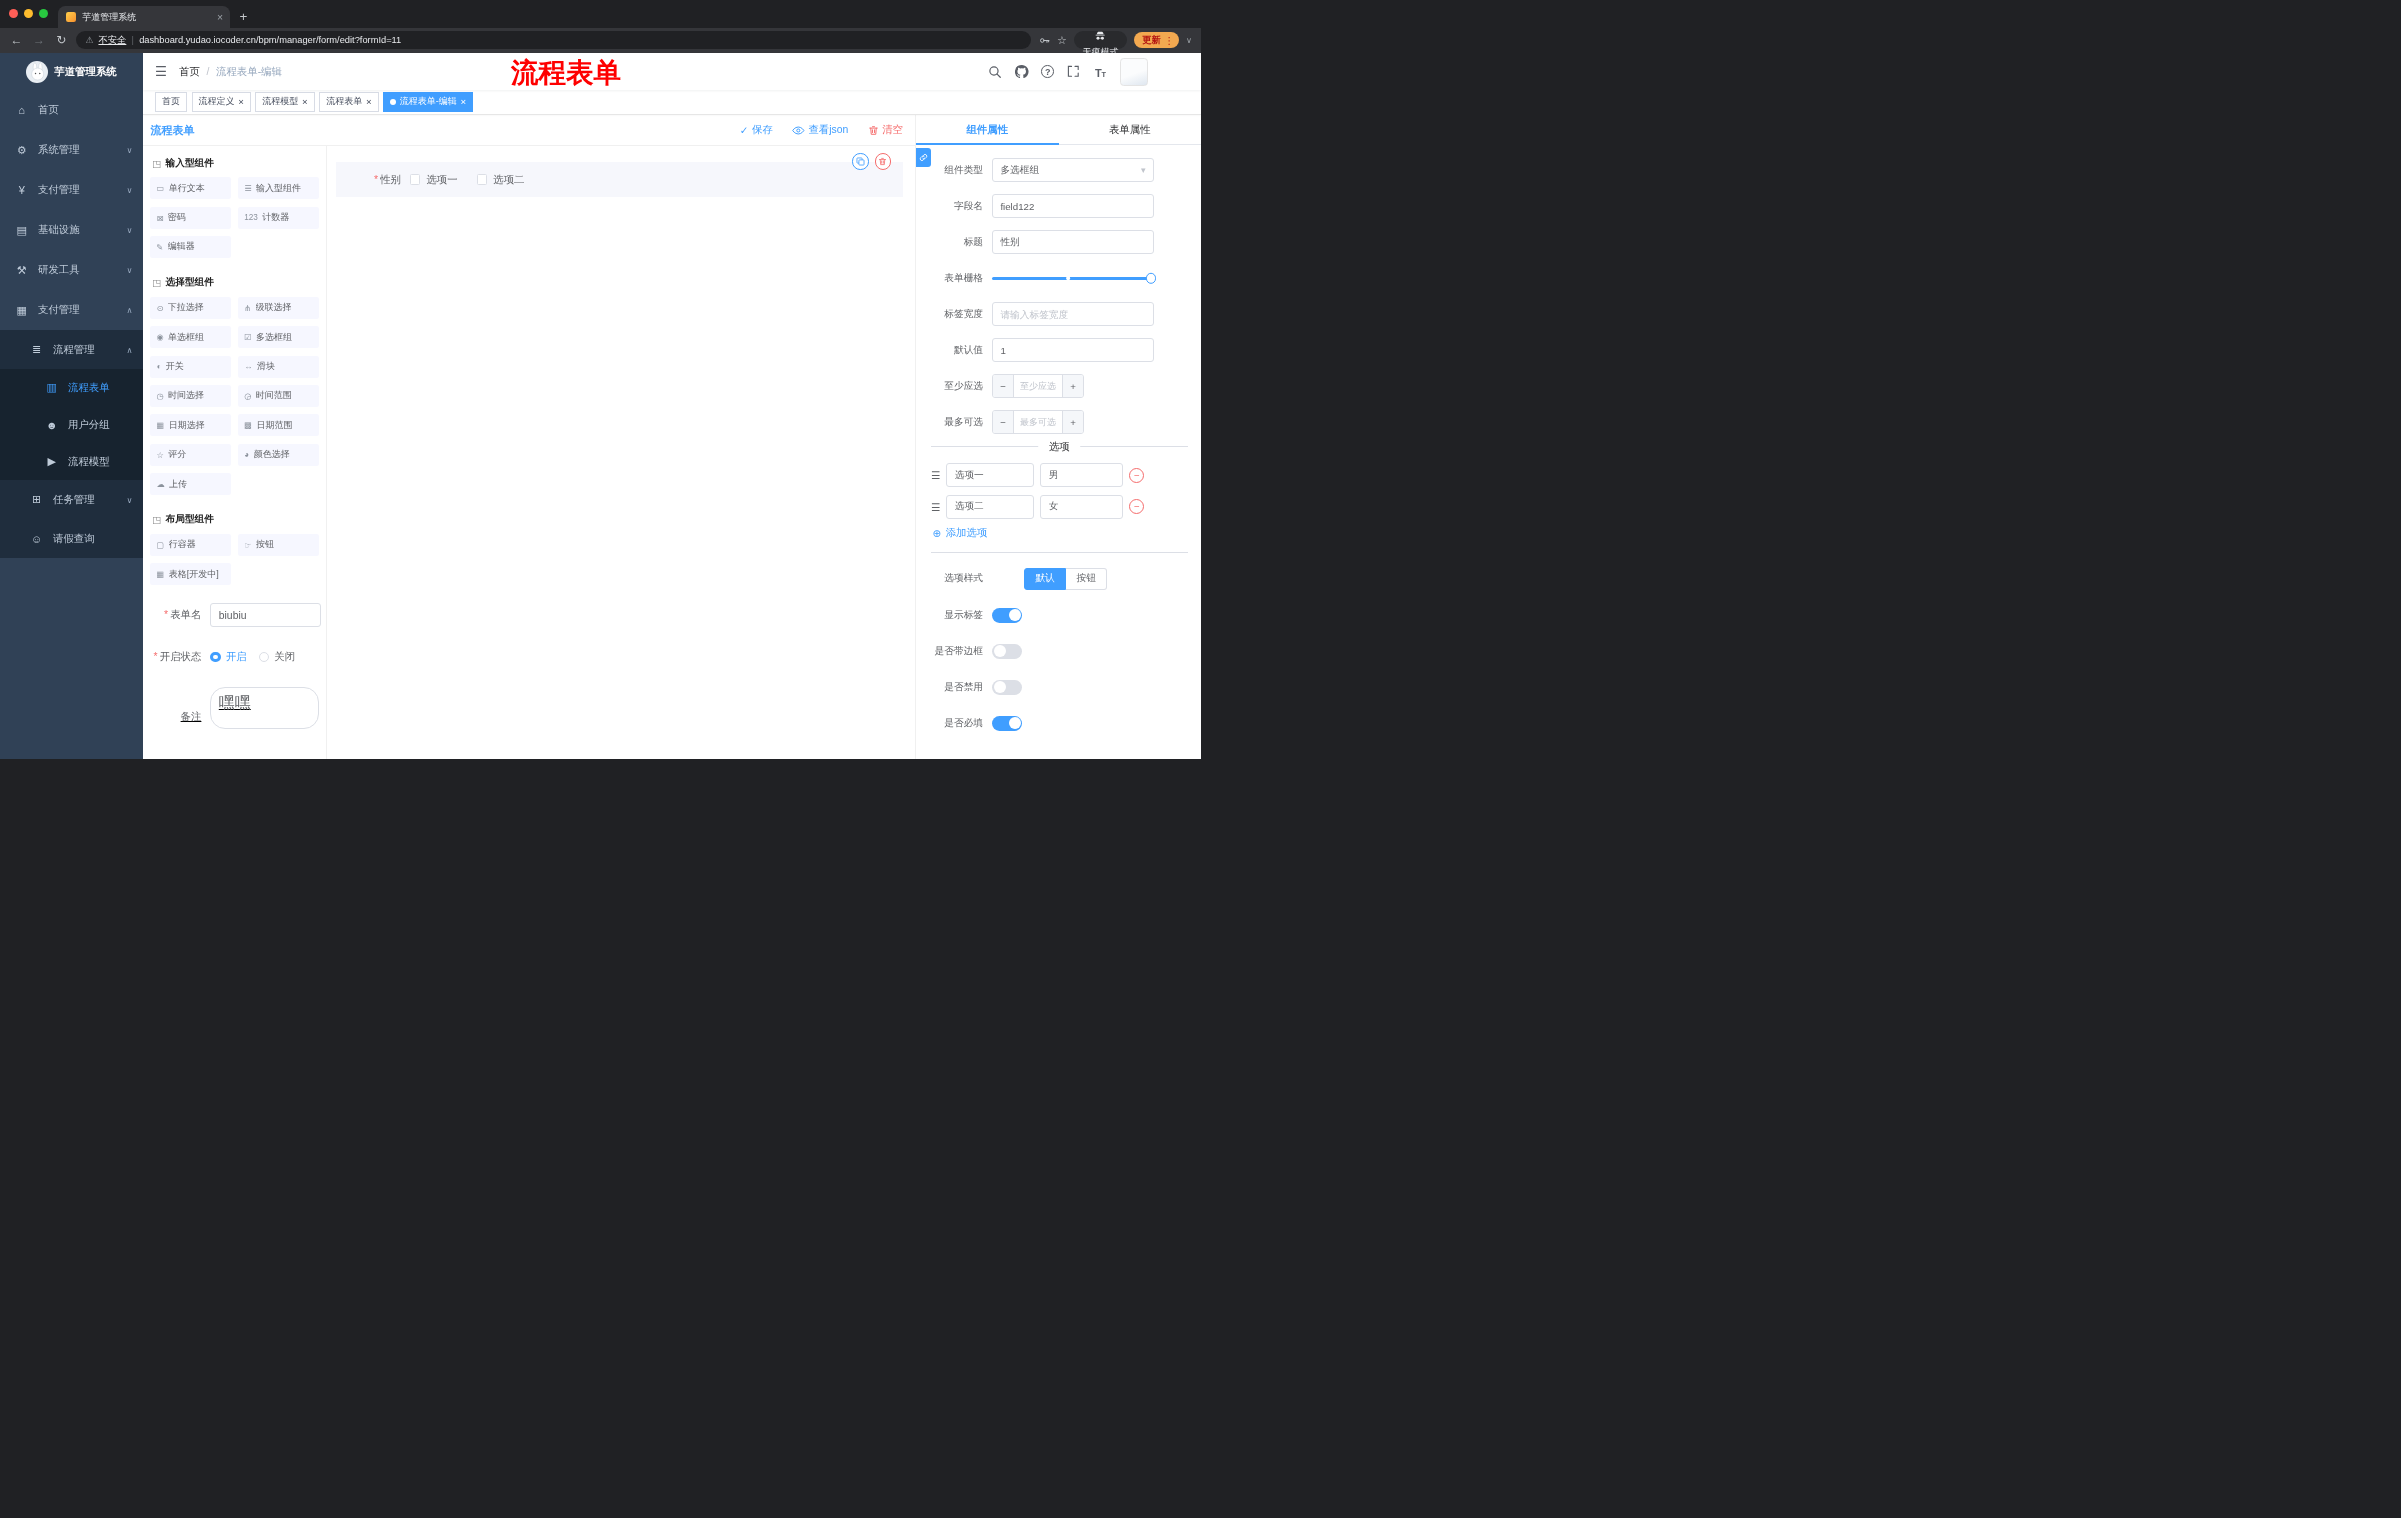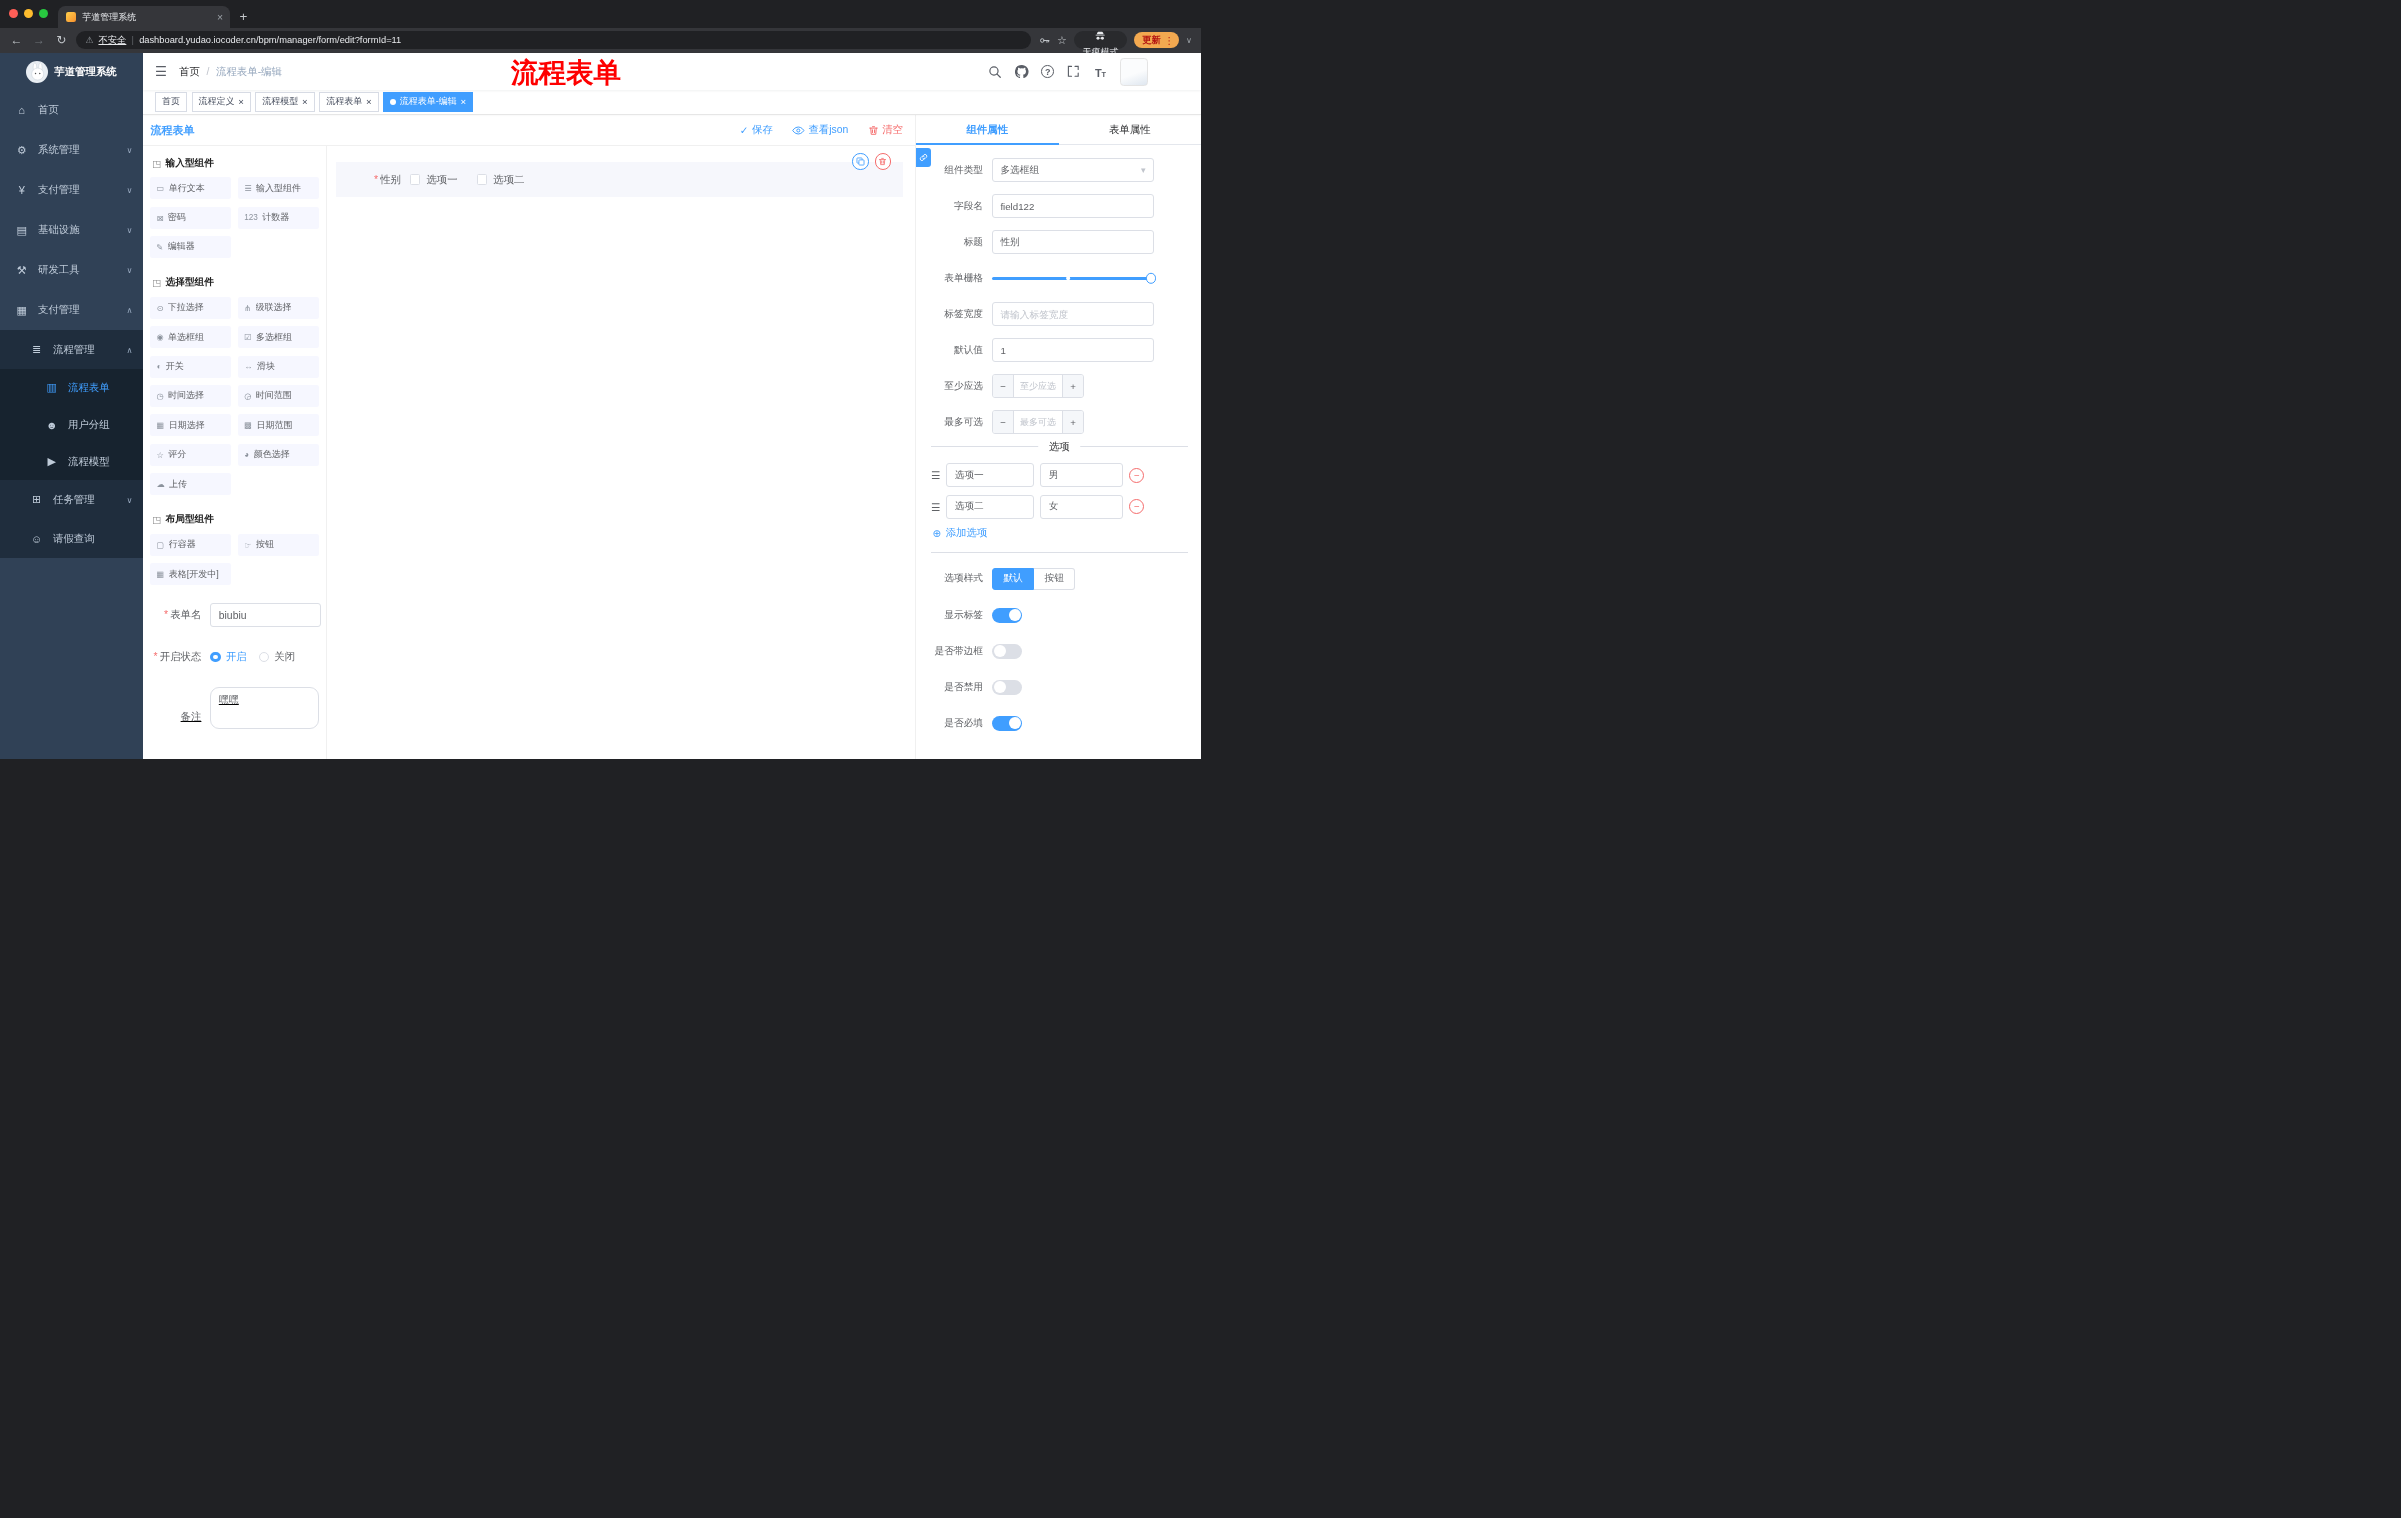--- a/index.html
+++ b/index.html
@@ -93,21 +93,21 @@
   .cfg-row.top{align-items:flex-end;text-decoration:underline;}
   .cfg-label{width:51px;flex-shrink:0;text-align:right;font-size:10.4px;color:#606266;margin-right:9px;line-height:24px;white-space:nowrap;}
   .star{color:#f56c6c;font-style:normal;margin-right:2.2px;}
   .el-input{border:0.7px solid #dcdfe6;border-radius:3px;padding:0 7.4px;font-size:10.4px;color:#606266;background:#fff;outline:none;font-family:inherit;}
   .el-input::placeholder{color:#c0c4cc;}
   .cfg-input{width:111px;height:24px;}
   .radio{width:10.4px;height:10.4px;border:0.7px solid #dcdfe6;border-radius:50%;background:#fff;flex-shrink:0;cursor:pointer;}
   .radio.sel{border:3px solid #409eff;}
   .radio-lb{font-size:10.4px;color:#606266;margin:0 12px 0 5.2px;}
   .radio-lb.on{color:#409eff;}
-  .cfg-textarea{width:111px;height:42px;border:0.7px solid #dcdfe6;border-radius:9px;padding:4.5px 7.4px;font-size:10px;color:#606266;resize:none;font-family:inherit;outline:none;background:#fff;}
+  .cfg-textarea{width:111px;height:42px;border:0.7px solid #dcdfe6;border-radius:15px;padding:4.5px 7.4px;font-size:16px;color:#606266;resize:none;font-family:inherit;outline:none;background:#fff;}
 
   .canvas{flex:1;padding:16.3px 12px 0 9px;min-width:0;}
   .fld-row{display:flex;align-items:center;margin-bottom:22px;position:relative;}
   .fld-label{width:74px;flex-shrink:0;text-align:right;padding-right:9px;font-size:10.4px;color:#606266;white-space:nowrap;}
   .big{flex:1;height:27px;}
   .fld-row.selected{background:#f6f7fc;padding:10.4px 0;margin-bottom:0;}
   .cbx-group{display:flex;align-items:center;}
   .cbx{width:10.4px;height:10.4px;border:0.7px solid #dcdfe6;border-radius:1.5px;background:#fff;cursor:pointer;flex-shrink:0;}
   .cbx-lb{font-size:10.4px;color:#606266;margin:0 19.3px 0 6px;}
   .item-actions{position:absolute;top:-9px;right:12px;display:flex;gap:6px;}
@@ -141,21 +141,21 @@
   .pd-text{position:absolute;left:50%;top:50%;transform:translate(-50%,-50%);background:#fff;padding:0 10.4px;font-size:10.4px;color:#303133;font-weight:500;white-space:nowrap;}
   .opt-row{display:flex;align-items:center;gap:6px;margin:0 0 7.4px 0;}
   .opt-drag{font-size:10.4px;color:#606266;flex-shrink:0;cursor:grab;}
   .opt-name{width:88px;height:24px;font-size:9.7px;}
   .opt-value{width:83px;height:24px;font-size:9.7px;}
   .opt-remove{width:15px;height:15px;border-radius:50%;border:0.7px solid #f56c6c;color:#f56c6c;display:flex;align-items:center;justify-content:center;font-size:9.7px;flex-shrink:0;cursor:pointer;}
   .add-opt{display:flex;align-items:center;gap:4.5px;color:#409eff;font-size:10.4px;margin:4.5px 0 3px 1.5px;cursor:pointer;}
   .pline{height:0.7px;background:#dcdfe6;margin:12px 0 15px;}
   .seg{display:flex;}
   .seg-btn{height:22px;padding:0 10.4px;display:flex;align-items:center;font-size:9.7px;border:0.7px solid #dcdfe6;color:#606266;background:#fff;cursor:pointer;}
-  .seg-btn.first{border-radius:3px 0 0 3px;}
+  .seg-btn.first{border-radius:3px 0 0 3px;margin-left:32px;}
   .seg-btn.last{border-radius:0 3px 3px 0;border-left:none;}
   .seg-btn.active{background:#409eff;border-color:#409eff;color:#fff;}
   .prow.segrow{margin-bottom:18px;}
   .prow.sw{margin-bottom:21px;}
   .switch{width:30px;height:15px;border-radius:7.4px;background:#dcdfe6;position:relative;cursor:pointer;flex-shrink:0;}
   .switch::after{content:"";position:absolute;top:1.5px;left:1.5px;width:12px;height:12px;border-radius:50%;background:#fff;}
   .switch.on{background:#409eff;}
   .switch.on::after{left:auto;right:1.5px;}
 </style>
 </head>

